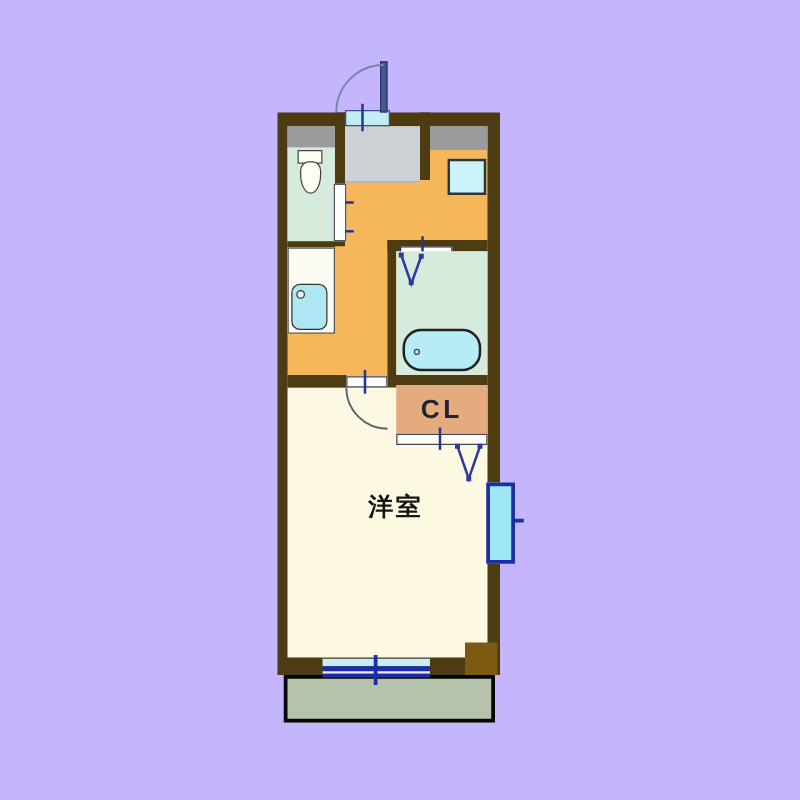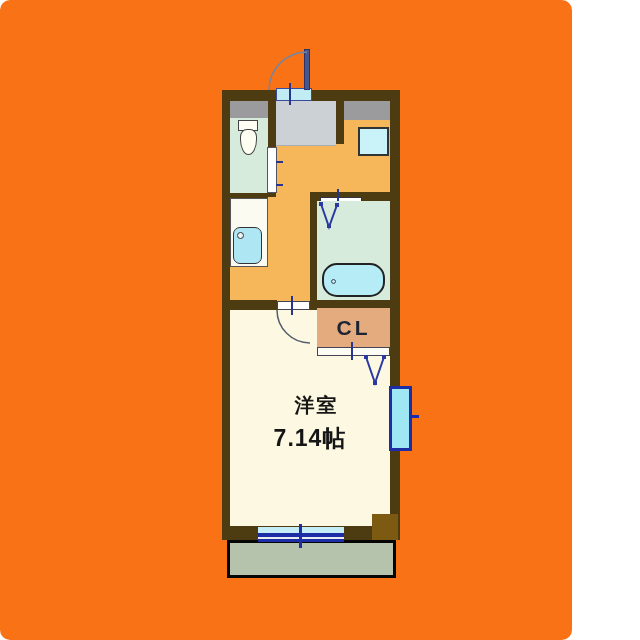--- a/index.html
+++ b/index.html
@@ -1,17 +1,17 @@
 <!DOCTYPE html>
 <html><head>
 <meta charset="utf-8">
 <style>
   html,body{margin:0;padding:0;}
   body{width:640px;height:640px;background:#ffffff;font-family:"Liberation Sans","DejaVu Sans",sans-serif;}
-  .canvas{position:relative;width:572px;height:640px;background:#f97316;overflow:hidden;border-radius:10px;}
+  .canvas{position:relative;width:640px;height:640px;background:#c4b5fd;overflow:hidden;}
   .abs{position:absolute;box-sizing:border-box;}
   .wall{background:#4d3b11;}
   .orange{background:#f6b75a;}
   .mint{background:#d6ebdb;}
   .cream{background:#fcf8e1;}
   .grayfloor{background:#ccd1d6;}
   .cab{background:#9b9b9d;}
   .white-fix{background:#fbfbf2;border:1px solid #555;}
   .cyan{background:#aee6f3;}
   .navy{background:#1c2da6;}
@@ -99,21 +99,20 @@
 
   <div class="abs wall" style="left:230px;top:300px;width:47px;height:10px;"></div>
   <div class="abs" style="left:277px;top:301px;width:33px;height:9px;background:#fff;border:1px solid #445;"></div>
   <div class="abs tick" style="left:291px;top:296px;width:2px;height:19px;"></div>
   <svg class="abs" style="left:273px;top:306px;" width="44" height="44" viewBox="0 0 44 44">
     <path d="M4 4 A33 33 0 0 0 37 37" fill="none" stroke="#55606e" stroke-width="1.5"></path>
   </svg>
 
   <div class="abs label-room" style="left:230px;top:392px;width:160px;">
     <div class="l1">洋室</div>
-    <div class="l2">7.14帖</div>
   </div>
 
   <div class="abs" style="left:389px;top:386px;width:23px;height:65px;background:#9fe7f2;border:3px solid #1c2da6;"></div>
   <div class="abs navy" style="left:411px;top:415px;width:8px;height:3px;"></div>
 
   <div class="abs" style="left:372px;top:514px;width:26px;height:26px;background:#7d5a12;"></div>
 
   <div class="abs" style="left:227px;top:540px;width:169px;height:38px;background:#b5c3ac;border:3px solid #050505;"></div>
 
   <div class="abs" style="left:258px;top:527px;width:86px;height:6px;background:#c4edf5;"></div>

